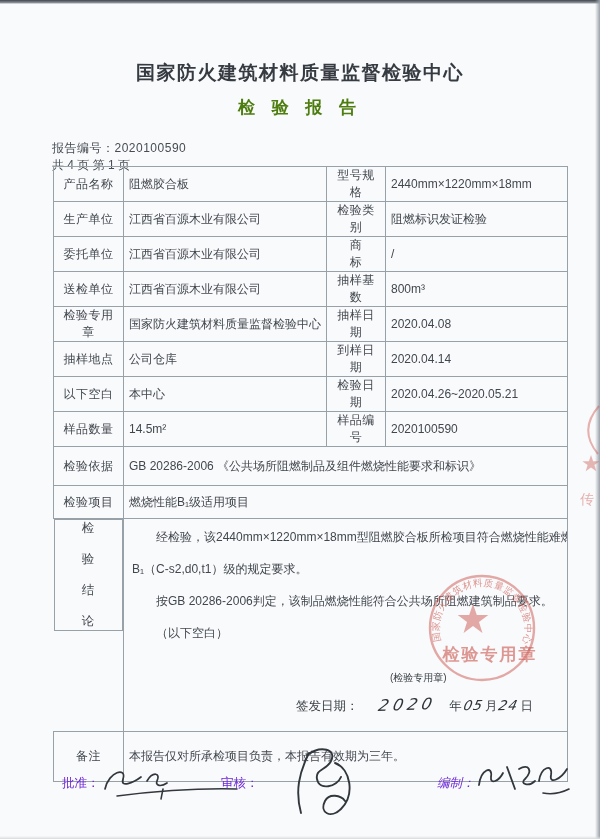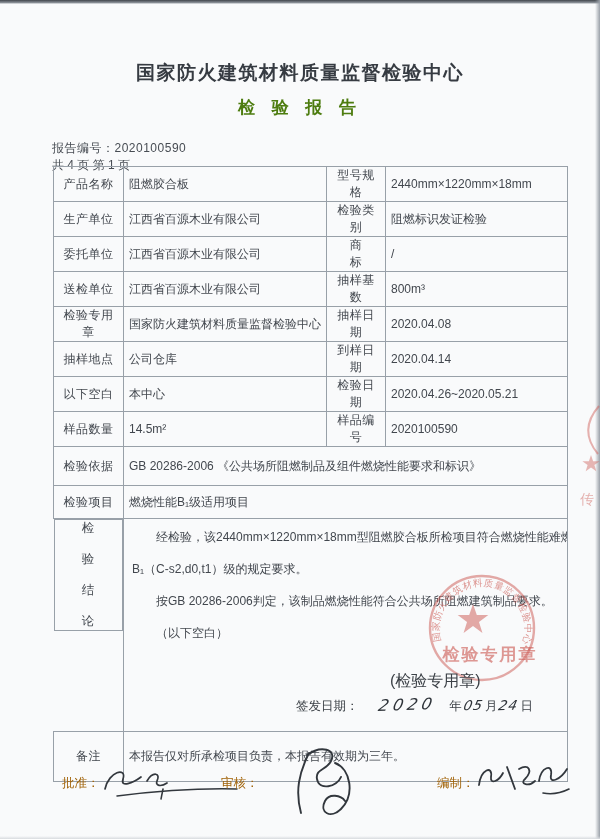--- a/index.html
+++ b/index.html
@@ -21,29 +21,29 @@
   table.rpt { position:absolute; top:166px; left:53px; width:514px; border-collapse:collapse;
               table-layout:fixed; font-size:12px; color:#42474e; }
   table.rpt td { border:1px solid #98a0a8; padding:0 5px; overflow:hidden; }
   td.lbl { text-align:center; padding:0 2px; letter-spacing:0.5px; }
   td.val { text-align:left; }
   .concl-cell { position:relative; vertical-align:top; padding:0 !important; }
   .concl-inner { position:relative; width:100%; height:212px; }
   .c-line { position:absolute; left:8px; white-space:nowrap; font-size:12px; }
   .v-lbl { display:flex; flex-direction:column; align-items:center; justify-content:center;
            gap:14px; font-size:12.5px; }
-  .seal-note { position:absolute; font-size:16px; color:#3c4147; z-index:6; white-space:nowrap; }
+  .seal-note { position:absolute; font-size:10px; color:#3c4147; z-index:6; white-space:nowrap; }
   .issue-line { position:absolute; font-size:12.5px; color:#3c4147; z-index:6; white-space:nowrap; }
   .hw { display:inline-block; font-style:italic; transform:skewX(-14deg) rotate(-2deg);
         color:#2e3339; font-family:"DejaVu Sans",sans-serif; }
   .hw-year { font-size:16px; letter-spacing:4px; margin:0 14px 0 20px; }
   .hw-num { font-size:13.5px; letter-spacing:1px; margin:0 2px; }
   .stamp-svg { position:absolute; left:402px; top:556px; z-index:5; }
   .edge-stamp { position:absolute; left:574px; top:402px; z-index:5; }
-  .footer-line { position:absolute; top:763px; left:45px; width:514px; height:60px; font-size:12.5px; color:#a16207; }
+  .footer-line { position:absolute; top:763px; left:45px; width:514px; height:60px; font-size:12.5px; color:#6d28d9; }
   .sig-label { position:absolute; top:12px; }
   .sig-svg { position:absolute; }
   .sig-path { fill:none; stroke:#32373d; stroke-linecap:round; stroke-linejoin:round; }
 </style>
 </head>
 <body>
 
 <div class="page">
   <div class="scan-top"></div>
   <div class="scan-right"></div>
@@ -173,21 +173,21 @@
       <path class="sig-path" stroke-width="1.7" d="M50,18 C56,8 64,10 60,18 C58,23 64,24 70,20"></path>
       <path class="sig-path" stroke-width="1.5" d="M20,33 C52,29 100,25 140,26"></path>
       <path class="sig-path" stroke-width="1.5" d="M66,26 L64,36"></path>
     </svg>
     <span class="sig-label" style="left:176px;">审核：</span>
     <svg class="sig-svg" style="left:226px; top:-20px;" width="105" height="80" viewBox="0 0 105 80">
       <path class="sig-path" stroke-width="1.9" d="M38,10 C28,30 24,48 30,70"></path>
       <path class="sig-path" stroke-width="1.9" d="M36,12 C50,2 66,6 60,18 C56,27 44,26 46,36 C48,48 66,44 70,34"></path>
       <path class="sig-path" stroke-width="1.9" d="M64,20 C80,26 84,52 70,66 C60,76 48,70 54,58 C58,50 70,52 74,58"></path>
     </svg>
-    <span class="sig-label" style="left:392px;">编制：</span>
+    <span class="sig-label" style="left:392px;font-style:italic;">编制：</span>
     <svg class="sig-svg" style="left:428px; top:-8px;" width="100" height="48" viewBox="0 0 100 48">
       <path class="sig-path" stroke-width="1.8" d="M6,30 C8,14 20,10 18,22 C17,30 26,26 30,18"></path>
       <path class="sig-path" stroke-width="1.8" d="M34,12 L42,34"></path>
       <path class="sig-path" stroke-width="1.8" d="M46,14 C56,8 60,16 52,24 C46,29 56,32 62,26"></path>
       <path class="sig-path" stroke-width="1.8" d="M66,26 C68,12 80,8 78,20 C76,30 88,24 94,14"></path>
       <path class="sig-path" stroke-width="1.6" d="M70,38 C80,40 88,38 96,34"></path>
     </svg>
   </div>
 </div>
 

